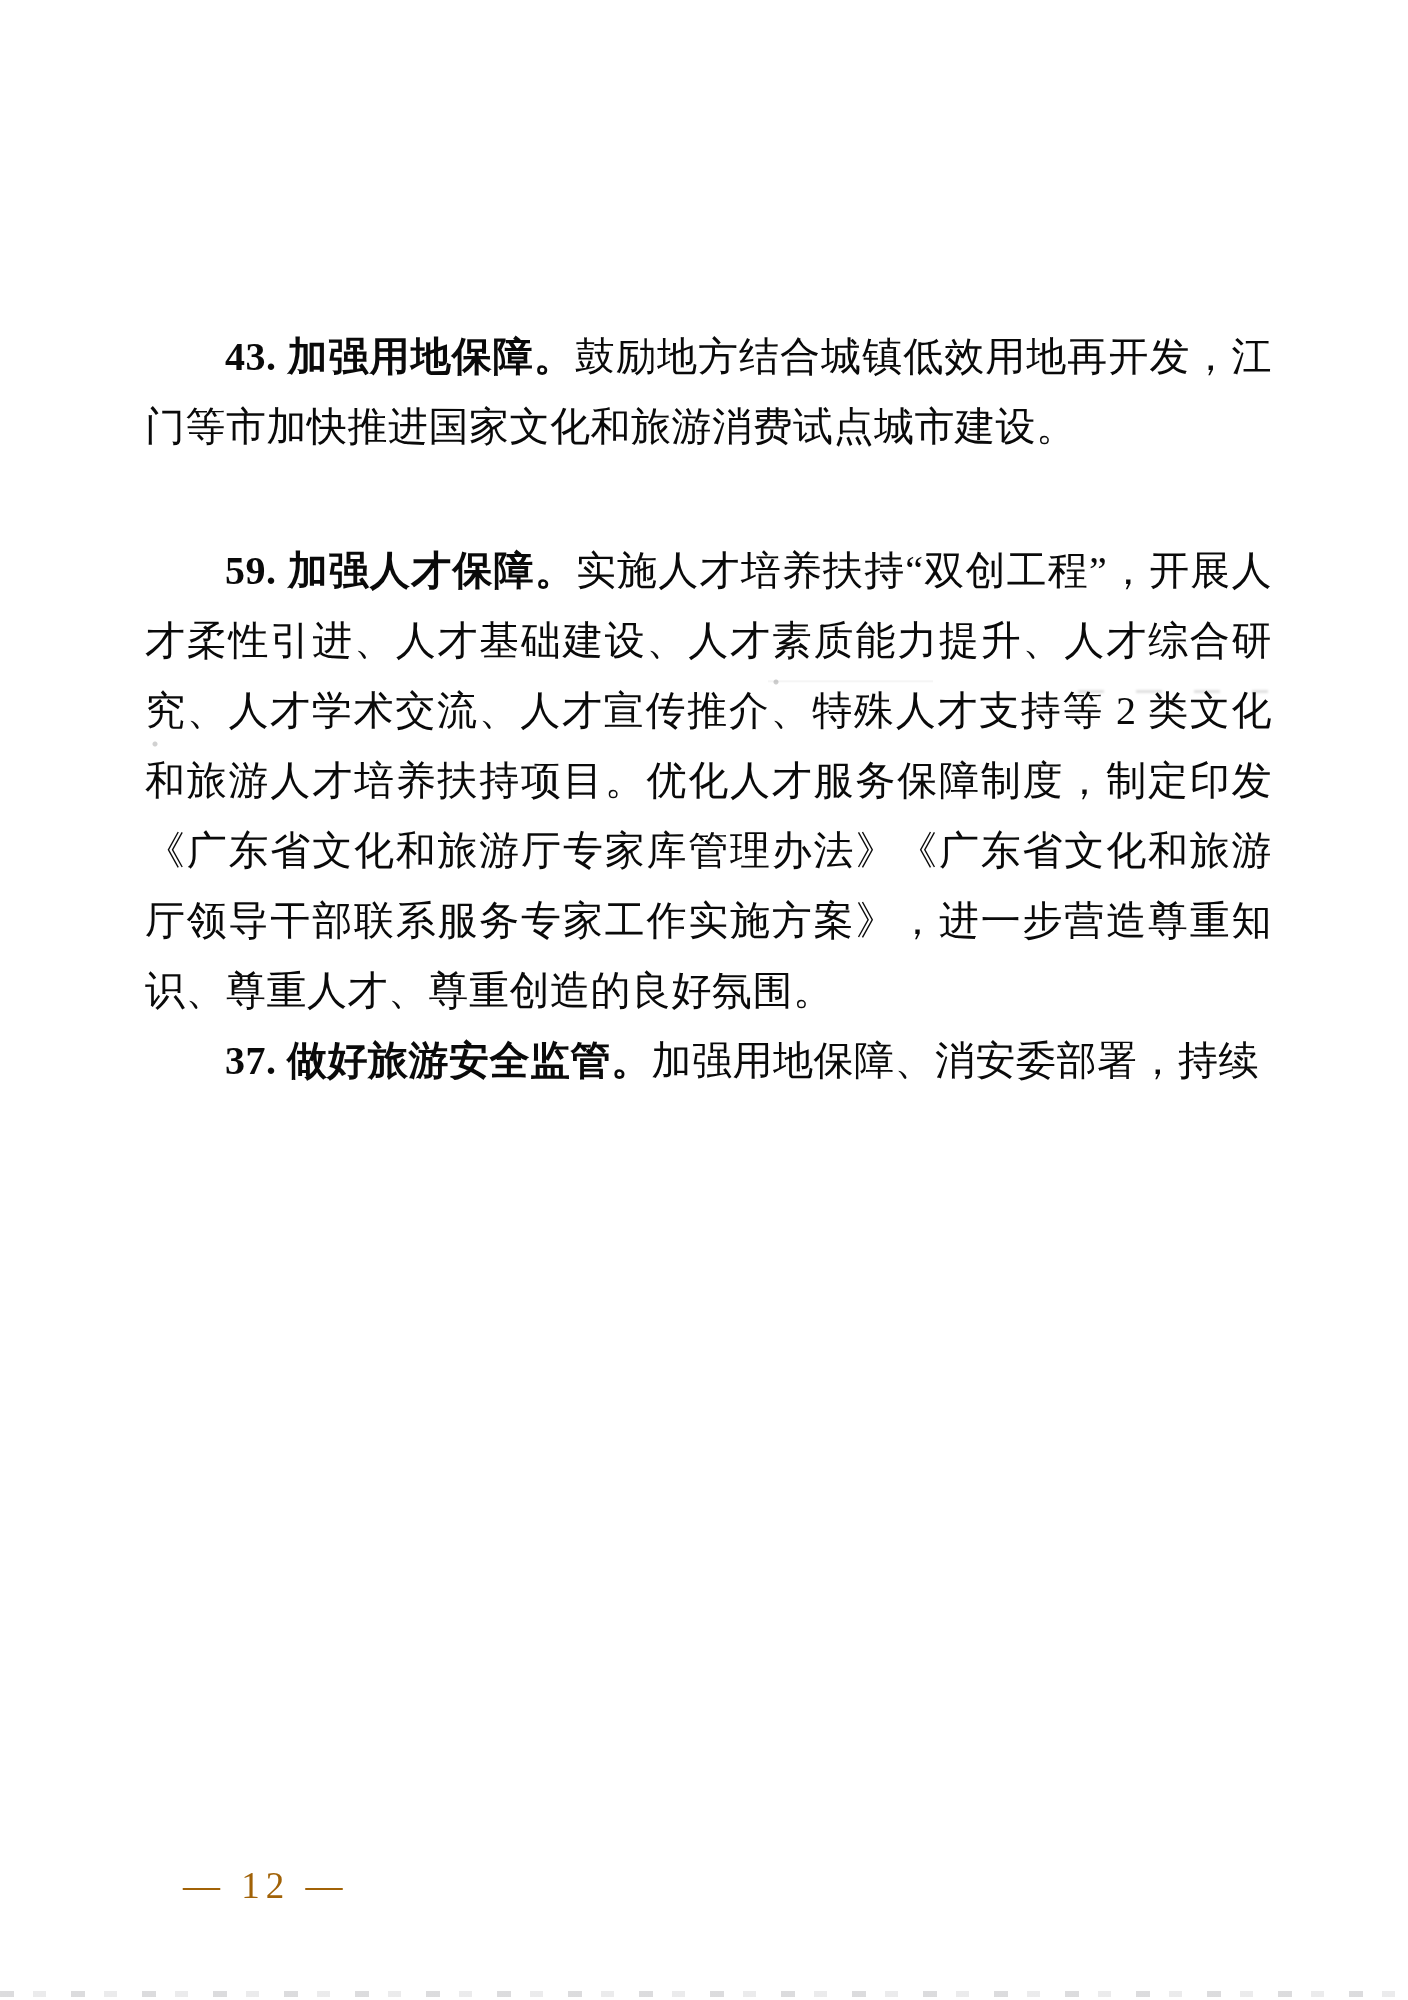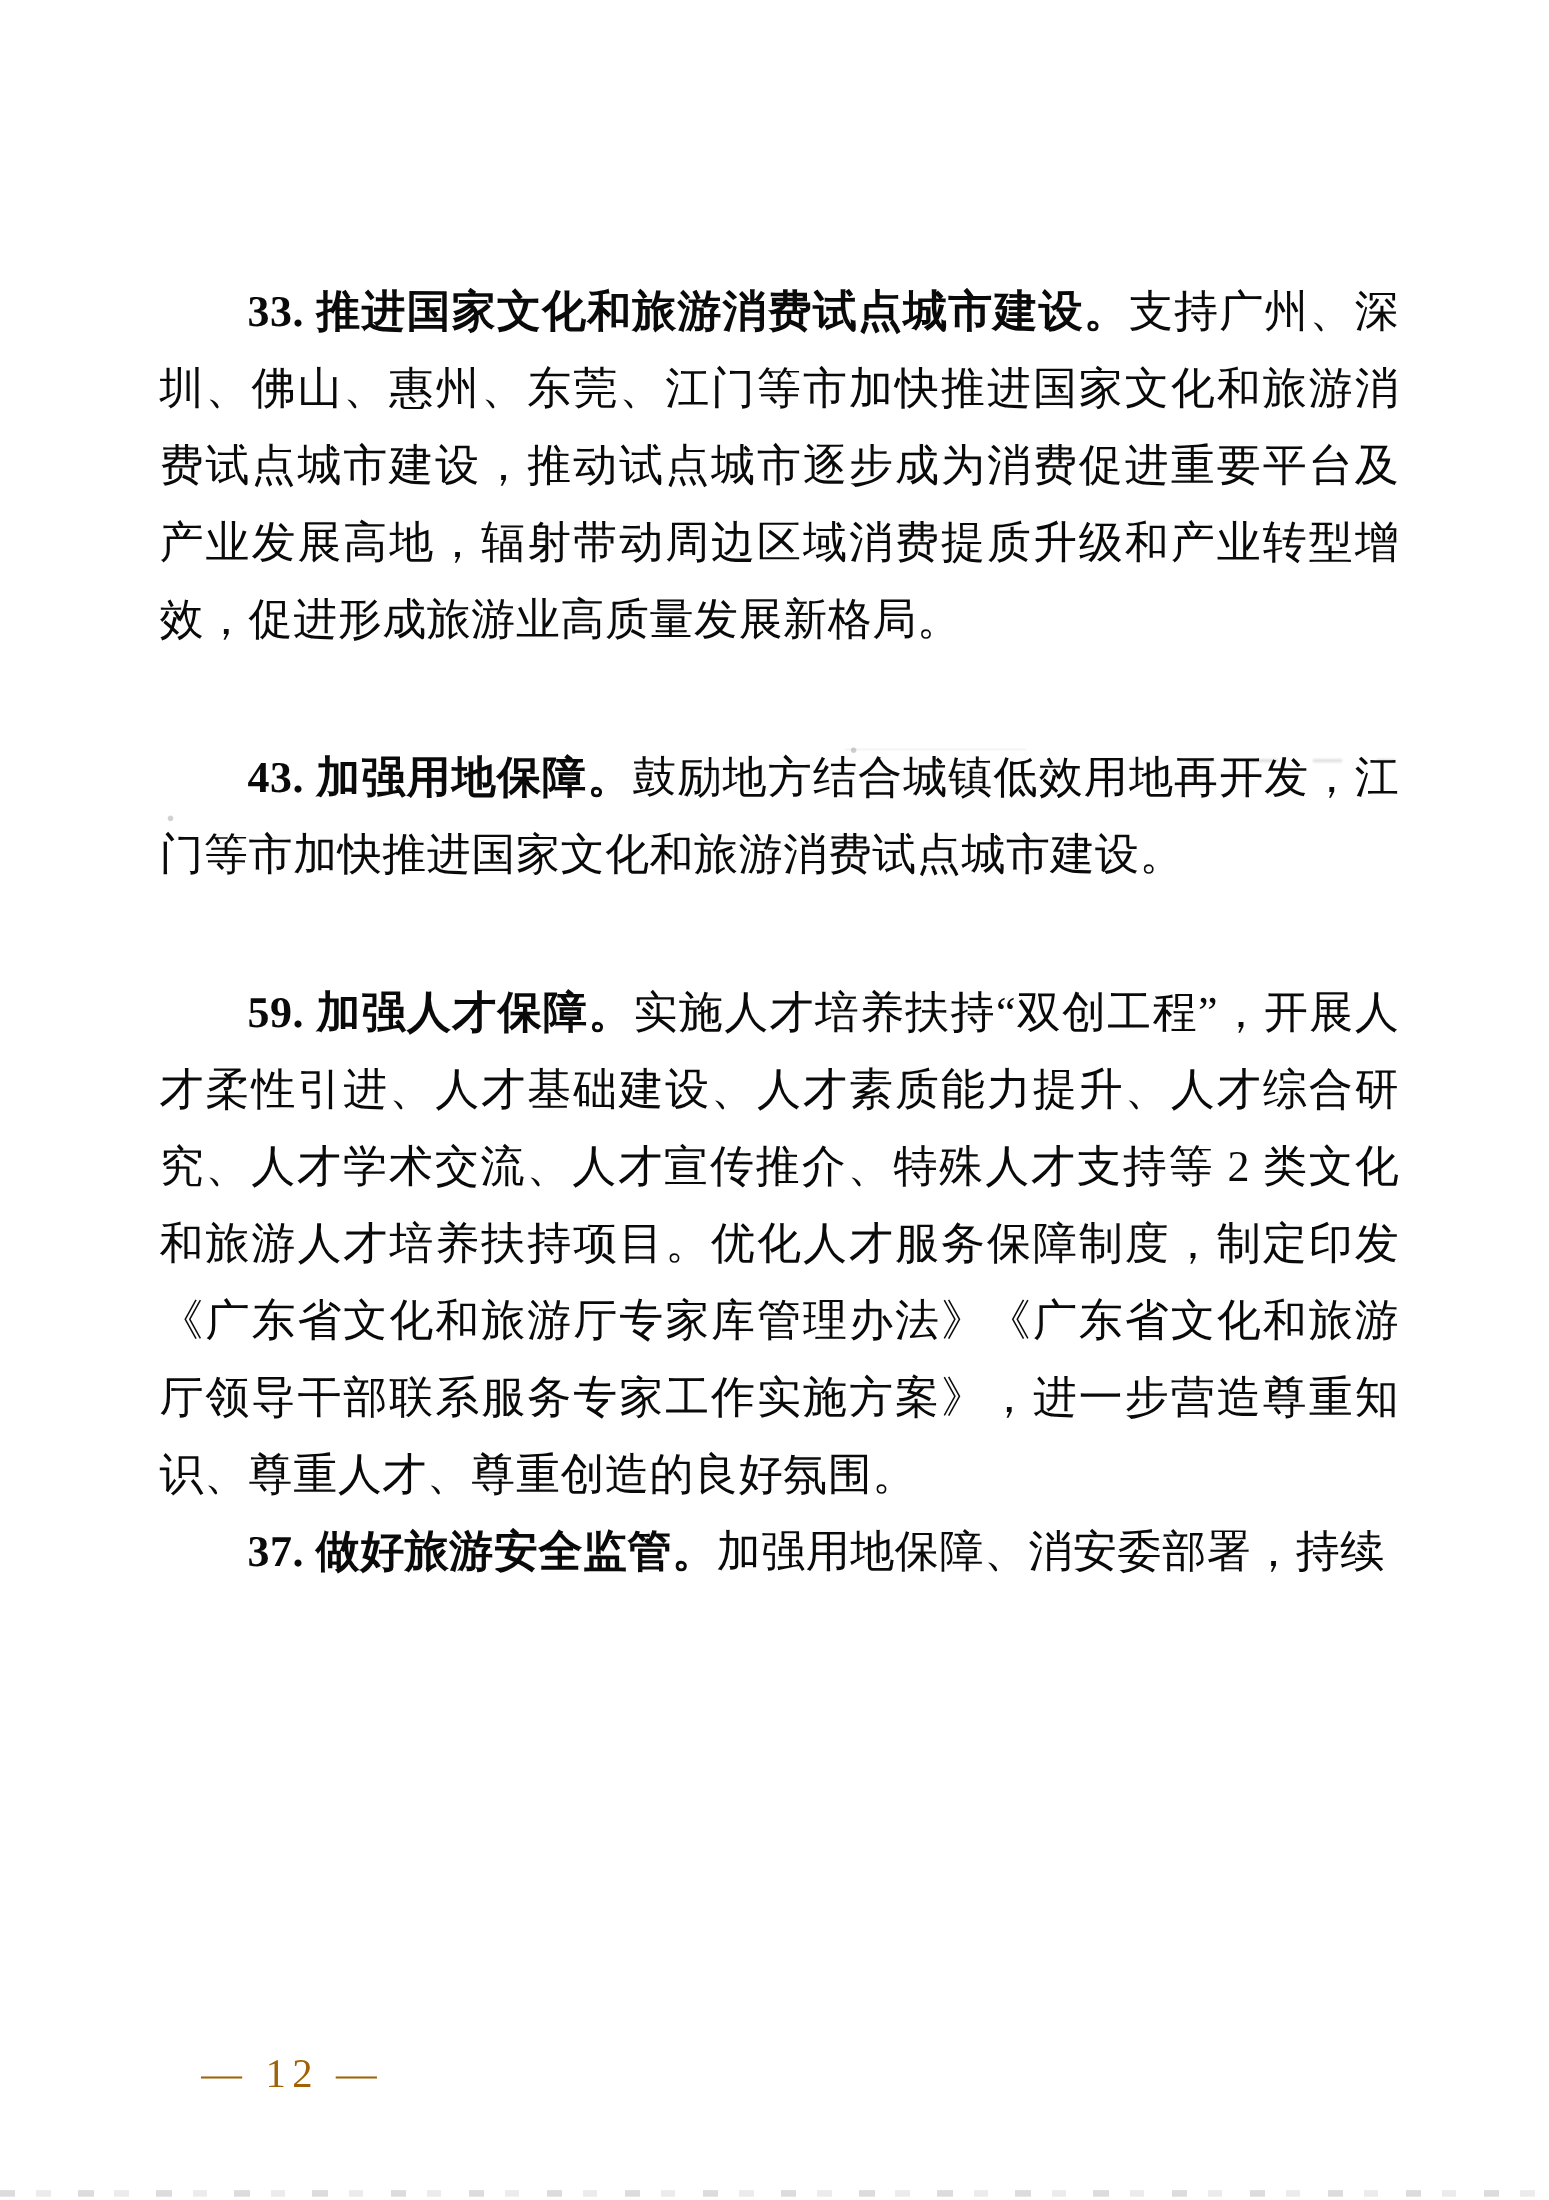--- a/index.html
+++ b/index.html
@@ -96,23 +96,20 @@
     filter: blur(0.5px);
   }
 </style>
 </head>
 <body>
 
 <div class="page">
 
   <div class="text-block">
 
-    <p class="para">
-      <span class="lead">33. 推进国家文化和旅游消费试点城市建设。</span><span>支持广州、深圳、佛山、惠州、东莞、江门等市加快推进国家文化和旅游消费试点城市建设，推动试点城市逐步成为消费促进重要平台及产业发展高地，辐射带动周边区域消费提质升级和产业转型增效，促进形成旅游业高质量发展新格局。</span>
-    </p>
 
 
     <p class="para extra-gap">
       <span class="lead">43. 加强用地保障。</span><span>鼓励地方结合城镇低效用地再开发，江门等市加快推进国家文化和旅游消费试点城市建设。</span>
     </p>
 
     <p class="para extra-gap">
       <span class="lead">59. 加强人才保障。</span><span>实施人才培养扶持“双创工程”，开展人才柔性引进、人才基础建设、人才素质能力提升、人才综合研究、人才学术交流、人才宣传推介、特殊人才支持等 2 类文化和旅游人才培养扶持项目。优化人才服务保障制度，制定印发《广东省文化和旅游厅专家库管理办法》《广东省文化和旅游厅领导干部联系服务专家工作实施方案》，进一步营造尊重知识、尊重人才、尊重创造的良好氛围。</span>
     </p>
 

